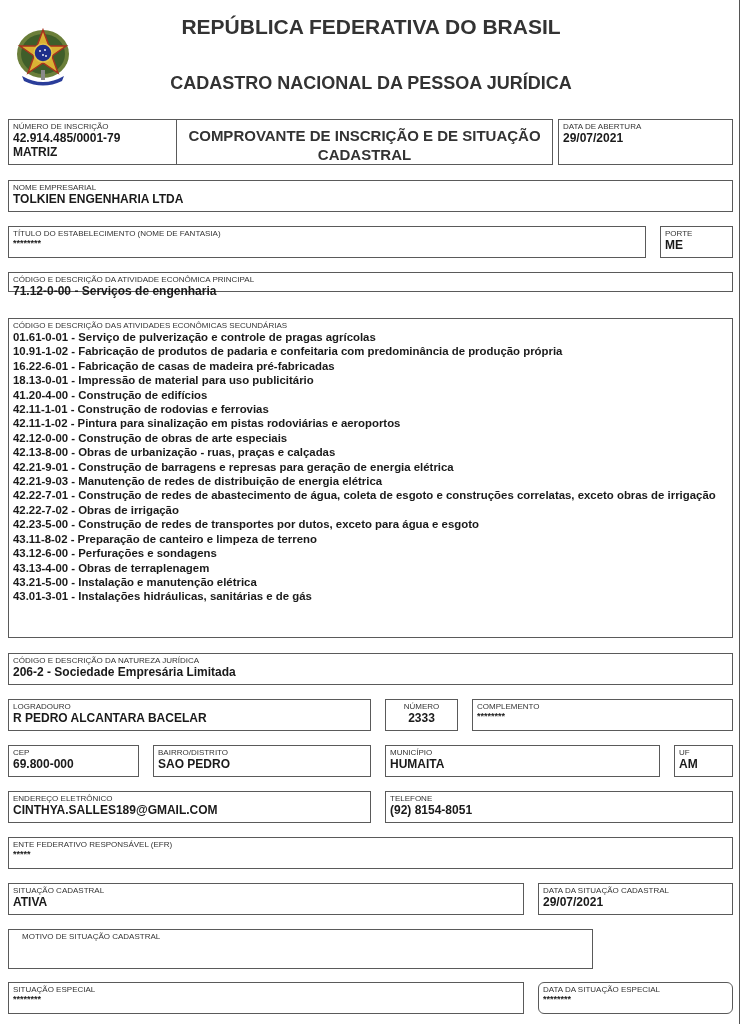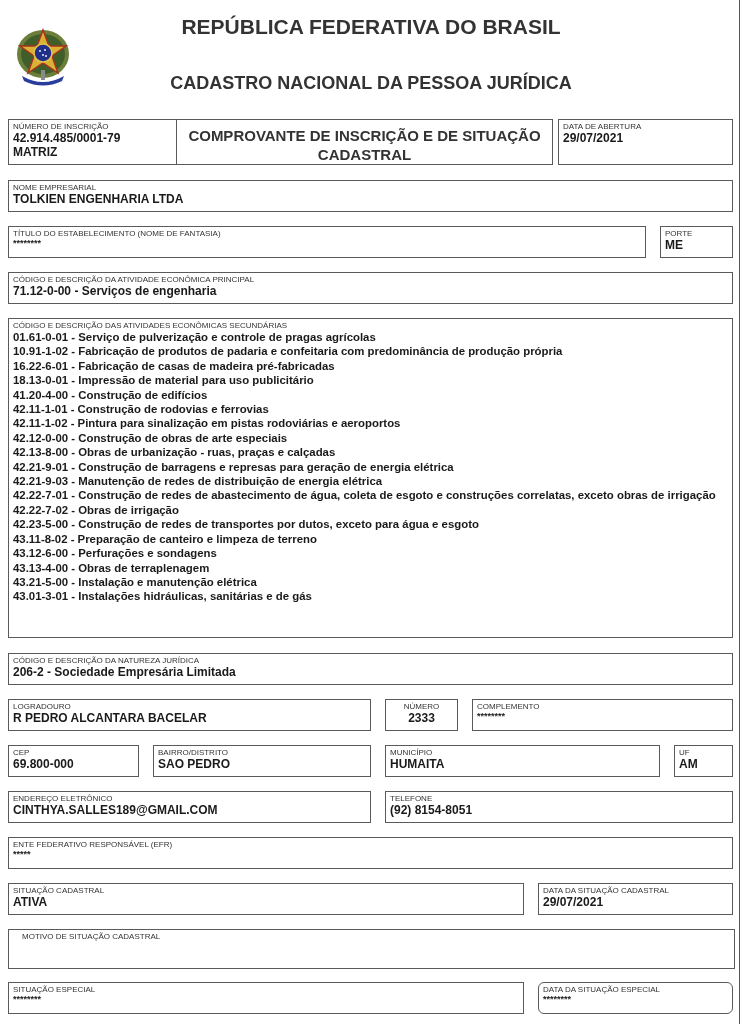--- a/index.html
+++ b/index.html
@@ -62,21 +62,21 @@
 
 <div class="box" style="left:8px;top:226px;width:638px;height:32px;">
   <div class="lbl">TÍTULO DO ESTABELECIMENTO (NOME DE FANTASIA)</div>
   <div class="val small">********</div>
 </div>
 <div class="box" style="left:660px;top:226px;width:73px;height:32px;">
   <div class="lbl">PORTE</div>
   <div class="val">ME</div>
 </div>
 
-<div class="box" style="left:8px;top:272px;width:725px;height:32px;">
+<div class="box" style="left:8px;top:272px;width:725px;height:20px;">
   <div class="lbl">CÓDIGO E DESCRIÇÃO DA ATIVIDADE ECONÔMICA PRINCIPAL</div>
   <div class="val">71.12-0-00 - Serviços de engenharia</div>
 </div>
 
 <div class="box" style="left:8px;top:318px;width:725px;height:320px;">
   <div class="lbl">CÓDIGO E DESCRIÇÃO DAS ATIVIDADES ECONÔMICAS SECUNDÁRIAS</div>
   <div>
     <div class="act">01.61-0-01 - Serviço de pulverização e controle de pragas agrícolas</div>
     <div class="act">10.91-1-02 - Fabricação de produtos de padaria e confeitaria com predominância de produção própria</div>
     <div class="act">16.22-6-01 - Fabricação de casas de madeira pré-fabricadas</div>
@@ -150,21 +150,21 @@
 
 <div class="box" style="left:8px;top:883px;width:516px;height:32px;">
   <div class="lbl">SITUAÇÃO CADASTRAL</div>
   <div class="val">ATIVA</div>
 </div>
 <div class="box" style="left:538px;top:883px;width:195px;height:32px;">
   <div class="lbl">DATA DA SITUAÇÃO CADASTRAL</div>
   <div class="val">29/07/2021</div>
 </div>
 
-<div class="box" style="left:8px;top:929px;width:727px;height:40px;padding-left:13px;">
+<div class="box" style="left:8px;top:929px;width:585px;height:40px;padding-left:13px;">
   <div class="lbl">MOTIVO DE SITUAÇÃO CADASTRAL</div>
   <div class="val"></div>
 </div>
 
 <div class="box" style="left:8px;top:982px;width:516px;height:32px;">
   <div class="lbl">SITUAÇÃO ESPECIAL</div>
   <div class="val small">********</div>
 </div>
 <div class="box" style="left:538px;top:982px;width:195px;height:32px;border-radius:6px;">
   <div class="lbl">DATA DA SITUAÇÃO ESPECIAL</div>

